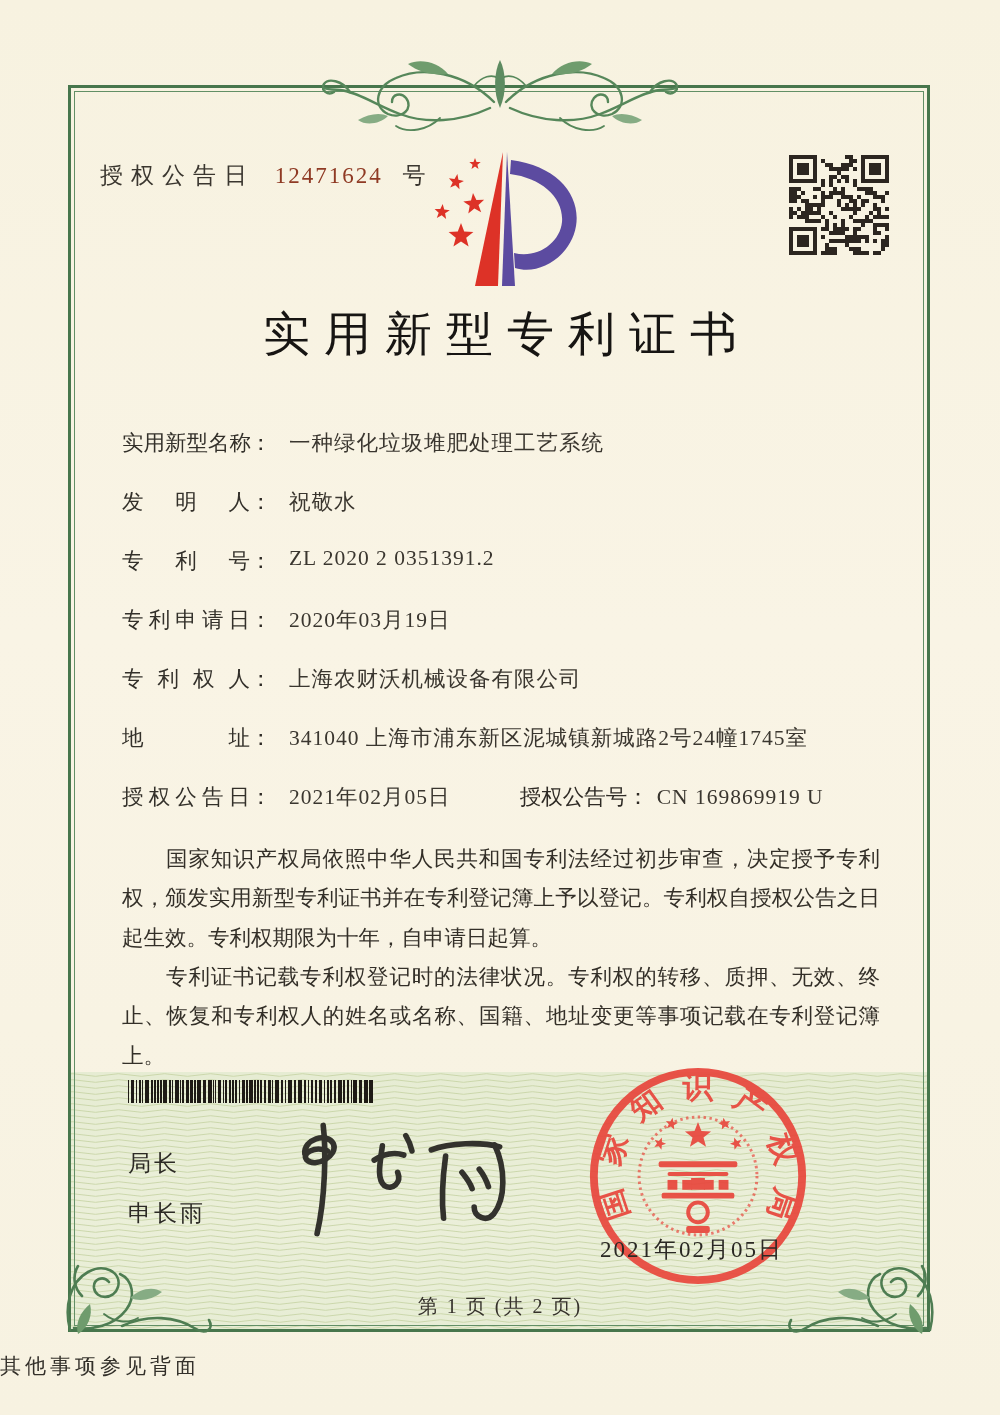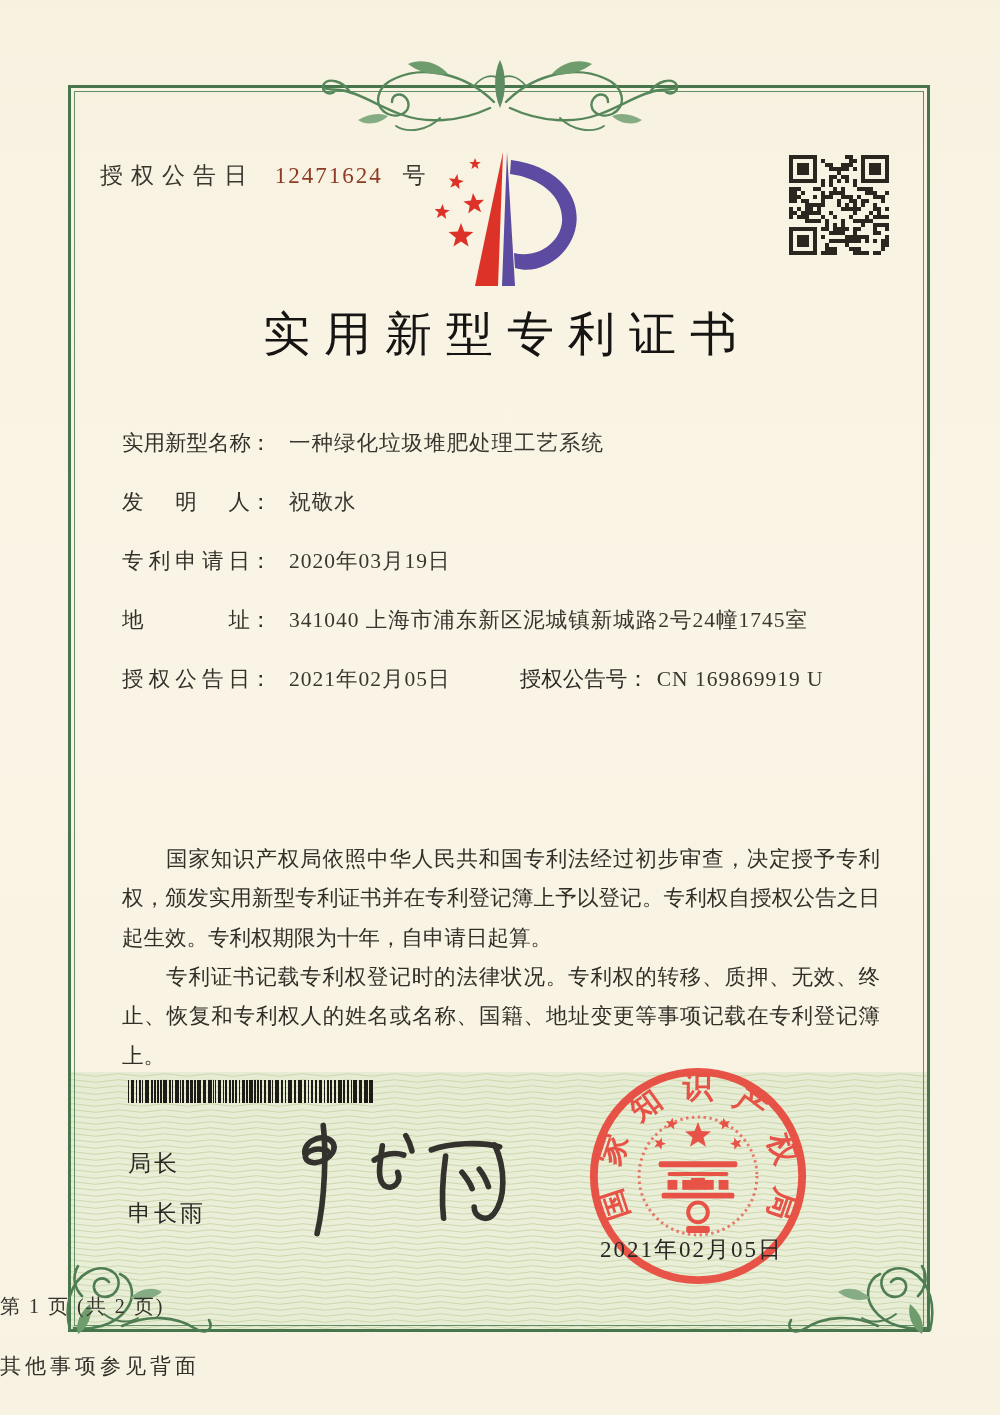--- a/index.html
+++ b/index.html
@@ -74,21 +74,21 @@
   .barcode { position:absolute; left:128px; top:1080px; }
   .bureau-title { position:absolute; left:128px; top:1148px; font-size:23px; color:#2c2a25; letter-spacing:3px; }
   .bureau-name  { position:absolute; left:128px; top:1198px; font-size:23px; color:#2c2a25; letter-spacing:3px; }
   .sig { position:absolute; left:262px; top:1118px; }
   .seal { position:absolute; left:585px; top:1063px; }
   .seal-date {
     position:absolute; left:600px; top:1234px; font-size:23px; color:#2a2824;
     letter-spacing:2px; white-space:nowrap;
   }
   .page-info {
-    position:absolute; left:0; top:1293px; width:1000px; 
+    position:absolute; left:0; top:1293px; width:1000px; text-align:center;
     font-size:20px; color:#35312b; letter-spacing:2px;
   }
   .back-note {
     position:absolute; left:0; top:1352px; width:1000px; text-align:left;
     font-size:21px; color:#33302a; letter-spacing:4px;
   }
 </style>
 </head>
 <body>
 
@@ -511,22 +511,30 @@
   <div class="fields">
     <div class="frow">
       <span class="flabel">实用新型名称</span><span class="fcolon">：</span>
       <span class="fvalue">一种绿化垃圾堆肥处理工艺系统</span>
     </div>
     <div class="frow">
       <span class="flabel">发明人</span><span class="fcolon">：</span>
       <span class="fvalue">祝敬水</span>
     </div>
     <div class="frow">
+      <span class="flabel">专利号</span><span class="fcolon">：</span>
+      <span class="fvalue">ZL 2020 2 0351391.2</span>
+    </div>
+    <div class="frow">
       <span class="flabel">专利申请日</span><span class="fcolon">：</span>
       <span class="fvalue">2020年03月19日</span>
+    </div>
+    <div class="frow">
+      <span class="flabel">专利权人</span><span class="fcolon">：</span>
+      <span class="fvalue">上海农财沃机械设备有限公司</span>
     </div>
     <div class="frow">
       <span class="flabel">地址</span><span class="fcolon">：</span>
       <span class="fvalue">341040 上海市浦东新区泥城镇新城路2号24幢1745室</span>
     </div>
     <div class="frow">
       <span class="flabel">授权公告日</span><span class="fcolon">：</span>
       <span class="fvalue">2021年02月05日</span>
       <span class="fpair2"><span>授权公告号</span><span class="fcolon">：</span><span class="fvalue">CN 169869919 U</span></span>
     </div>

